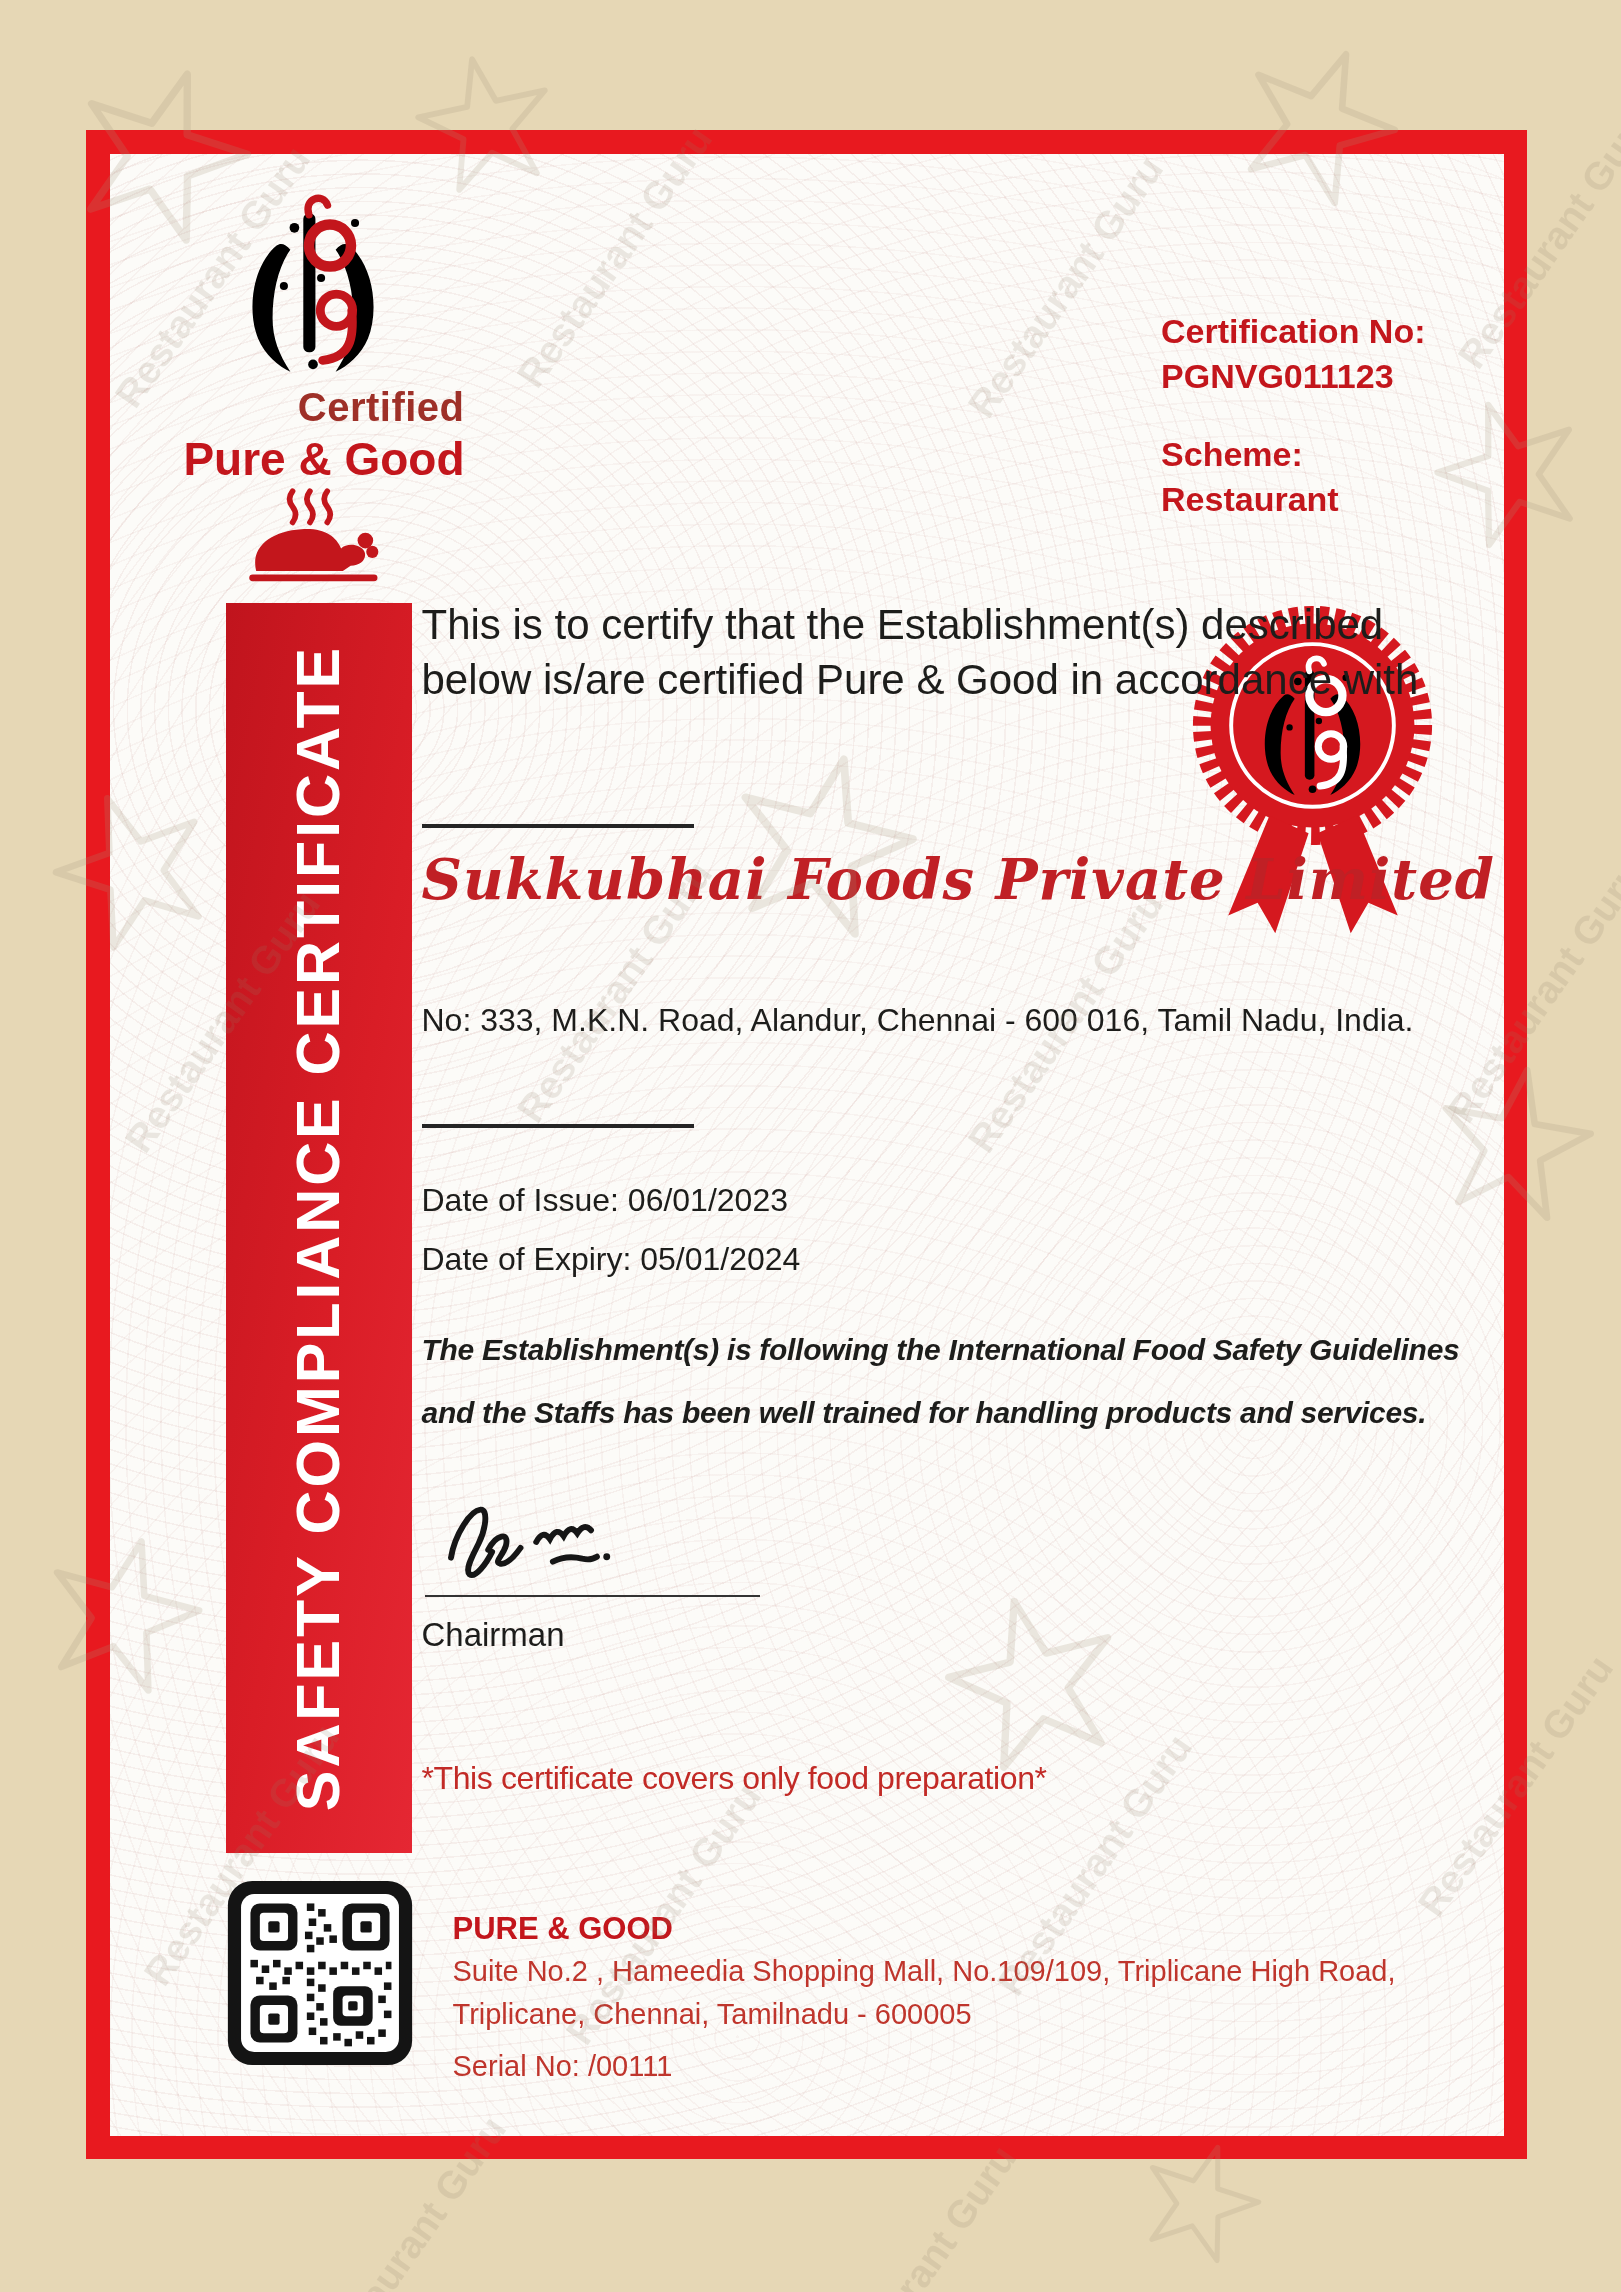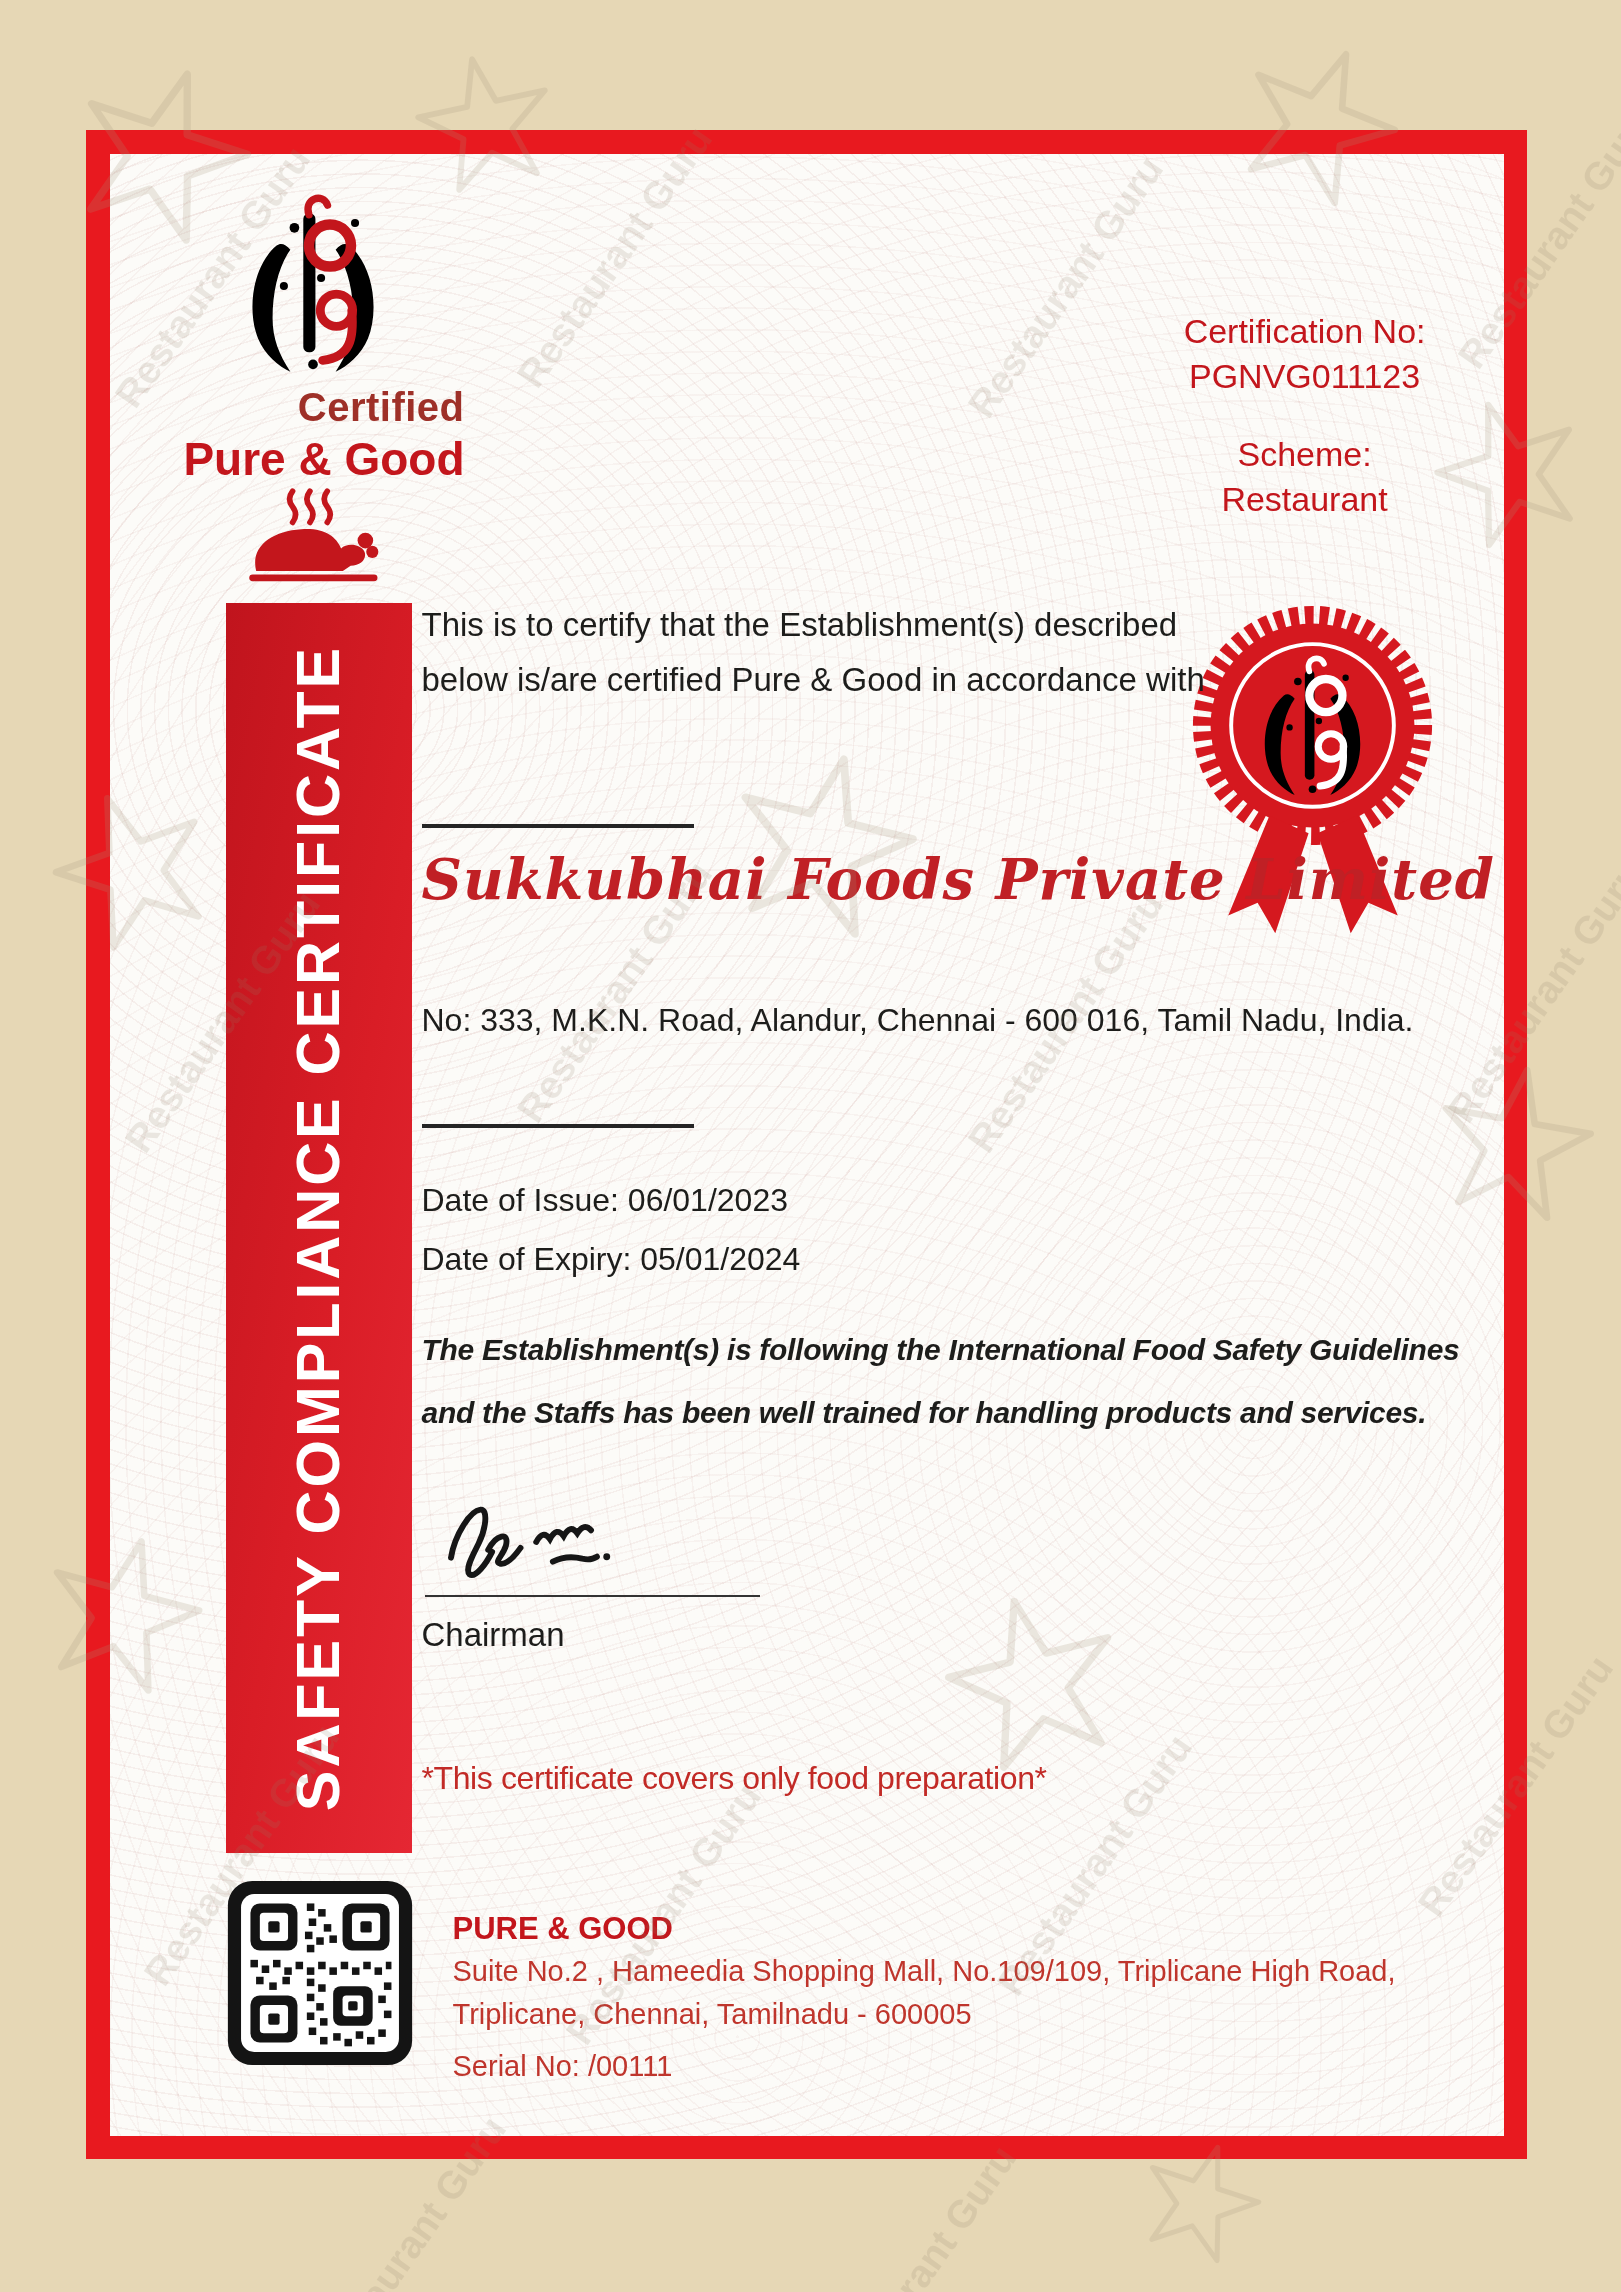--- a/index.html
+++ b/index.html
@@ -21,36 +21,36 @@
   .wm-s{position:absolute;color:#a4967c;opacity:0.20;}
 
   
   .logo{position:absolute;left:51px;top:35px;width:304px;text-align:right;color:#c3161c;}
   .logo .mono{width:162px;height:194px;}
   .certified{font-size:40px;font-weight:bold;color:#9e3028;letter-spacing:0.5px;margin-top:2px;}
   .brand{font-size:46px;font-weight:bold;color:#c3161c;margin-top:2px;}
   .chick{width:155px;height:104px;margin-top:3.9px;}
 
   
-  .certinfo{position:absolute;right:78px;top:155px;text-align:center;color:#c3161c;font-weight:normal;font-size:34px;line-height:45px;}
+  .certinfo{position:absolute;right:78px;top:155px;text-align:left;color:#c3161c;font-weight:bold;font-size:34px;line-height:45px;}
   .certinfo .gap{height:33px;}
 
   
   .banner{position:absolute;left:116px;top:449px;width:186px;height:1250px;
     background:linear-gradient(100deg,#c0141d 0%,#d91d26 55%,#e52733 100%);
     display:flex;align-items:center;justify-content:center;}
   .banner span{white-space:nowrap;transform:rotate(-90deg);color:#fff;font-weight:bold;
     font-size:61px;letter-spacing:2.9px;}
 
   
   .rosette{position:absolute;left:1073px;top:446px;width:260px;height:345px;color:#d5181f;}
 
   
   .col{position:absolute;left:312px;top:0;width:1068px;color:#1d1d1b;}
-  .intro{position:absolute;top:443px;font-size:33px;line-height:55px;white-space:nowrap;}
+  .intro{position:absolute;top:443px;font-size:42px;line-height:55px;white-space:nowrap;}
   .divider{position:absolute;left:0;width:272px;height:4.9px;background:#252525;}
   .company{position:absolute;top:692px;font-family:"DejaVu Serif",serif;font-style:italic;font-weight:bold;
     font-size:56px;color:#c02025;white-space:nowrap;letter-spacing:1px;}
   .addr{position:absolute;top:841px;font-size:32px;line-height:51px;white-space:nowrap;}
   .dates{position:absolute;top:1017px;font-size:32px;line-height:59px;white-space:nowrap;}
   .statement{position:absolute;top:1164px;font-size:30px;line-height:63px;font-weight:bold;font-style:italic;white-space:nowrap;letter-spacing:-0.3px;}
   .sig{position:absolute;left:13.7px;top:1341px;width:221px;height:96px;}
   .sigline{position:absolute;left:3.9px;top:1441px;width:335px;height:2.9px;background:#333;}
   .chairman{position:absolute;top:1462px;font-size:33px;}
   .disc{position:absolute;top:1596px;font-size:32px;line-height:56px;color:#c22a26;white-space:nowrap;letter-spacing:-0.4px;}

